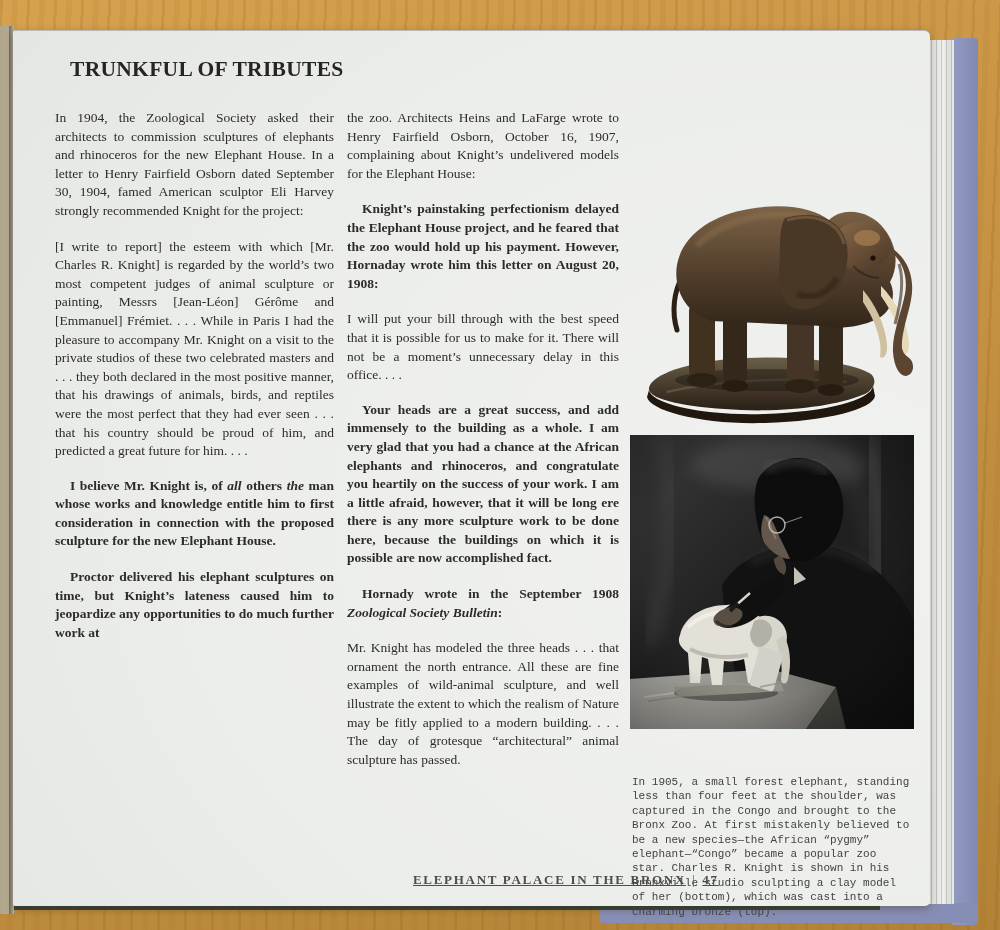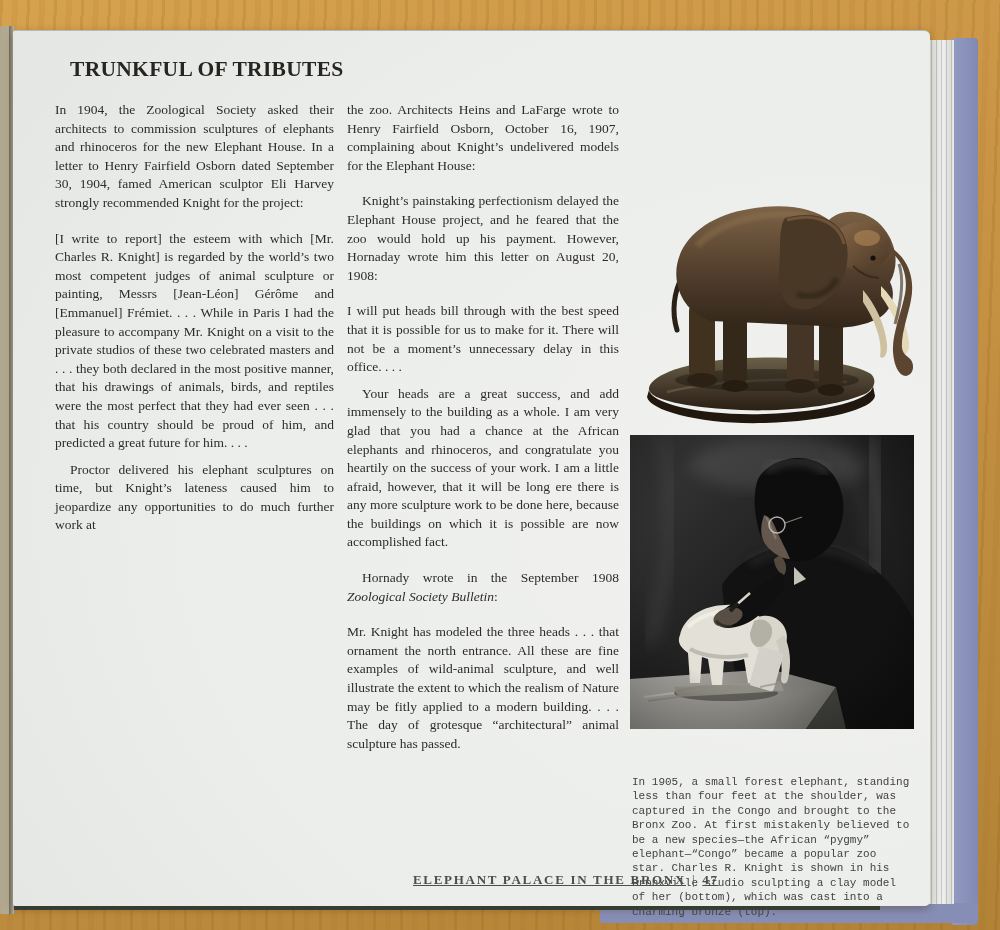--- a/index.html
+++ b/index.html
@@ -32,24 +32,24 @@
     background:radial-gradient(130% 110% at 88% 55%, #f1f2f0 0%, #ebedeb 55%, #e4e6e4 85%, #dbdddb 100%);
     border-top:1px solid #b9bab6;border-radius:2px 6px 5px 2px;
     box-shadow:0 3px 9px rgba(60,40,10,.35);}
 
   .page-title{position:absolute;left:42px;top:26px;font-size:21.5px;font-weight:700;
     letter-spacing:.3px;color:#272522;margin-left:15px;}
 
   .col{position:absolute;top:62px;}
   .col-left{left:42px;width:279px;}
   .col-mid{left:334px;width:272px;}
-  .col p{margin:8px 0 17px;font-size:13.5px;line-height:18.6px;color:#2e2c29;
+  .col p{margin:16px 0 17px;font-size:13.5px;line-height:18.6px;color:#2e2c29;
     text-align:justify;}
   .quote{margin-left:14px;margin-right:3px;}
-  .indent{text-indent:15px;}
+  .indent{text-indent:15px;font-weight:bold;}
   .no-gap{margin-bottom:0 !important;}
 
   .fig{position:absolute;}
   .fig-elephant{left:624px;top:123px;width:300px;height:272px;}
   .fig-photo{left:617px;top:404px;width:284px;height:294px;}
 
   .caption{position:absolute;left:619px;top:744px;width:278px;
     font-family:Liberation Mono, monospace;
     font-size:11px;line-height:14.4px;color:#434341;}
 
@@ -68,27 +68,28 @@
 <div class="left-page-edge"></div>
 <div class="gutter"></div>
 
 <div class="page">
 
   <div class="page-title">TRUNKFUL OF TRIBUTES</div>
 
   <div class="col col-left">
     <p>In 1904, the Zoological Society asked their architects to commission sculptures of elephants and rhinoceros for the new Elephant House. In a letter to Henry Fairfield Osborn dated September 30, 1904, famed American sculptor Eli Harvey strongly recommended Knight for the project:</p>
     <p class="quote no-gap">[I write to report] the esteem with which [Mr. Charles R. Knight] is regarded by the world’s two most competent judges of animal sculpture or painting, Messrs [Jean-Léon] Gérôme and [Emmanuel] Frémiet. . . . While in Paris I had the pleasure to accompany Mr. Knight on a visit to the private studios of these two celebrated masters and . . . they both declared in the most positive manner, that his drawings of animals, birds, and reptiles were the most perfect that they had ever seen . . . that his country should be proud of him, and predicted a great future for him. . . .</p>
+    <p class="quote indent"><span>I believe Mr. Knight is, of </span><i>all</i><span> others </span><i>the</i><span> man whose works and knowledge entitle him to first consideration in connection with the proposed sculpture for the new Elephant House.</span></p>
     <p class="indent">Proctor delivered his elephant sculptures on time, but Knight’s lateness caused him to jeopardize any opportunities to do much further work at</p>
   </div>
 
   <div class="col col-mid">
     <p>the zoo. Architects Heins and LaFarge wrote to Henry Fairfield Osborn, October 16, 1907, complaining about Knight’s undelivered models for the Elephant House:</p>
     <p class="indent">Knight’s painstaking perfectionism delayed the Elephant House project, and he feared that the zoo would hold up his payment. However, Hornaday wrote him this letter on August 20, 1908:</p>
-    <p class="quote no-gap">I will put heads bill through with the best speed that it is possible for us to make for it. There will not be a moment’s unnecessary delay in this office. . . .</p>
+    <p class="quote no-gap">I will put your bill through with the best speed that it is possible for us to make for it. There will not be a moment’s unnecessary delay in this office. . . .</p>
     <p class="quote indent">Your heads are a great success, and add immensely to the building as a whole. I am very glad that you had a chance at the African elephants and rhinoceros, and congratulate you heartily on the success of your work. I am a little afraid, however, that it will be long ere there is any more sculpture work to be done here, because the buildings on which it is possible are now accomplished fact.</p>
     <p class="indent"><span>Hornady wrote in the September 1908 </span><i>Zoological Society Bulletin</i><span>:</span></p>
     <p class="quote">Mr. Knight has modeled the three heads . . . that ornament the north entrance. All these are fine examples of wild-animal sculpture, and well illustrate the extent to which the realism of Nature may be fitly applied to a modern building. . . . The day of grotesque “architectural” animal sculpture has passed.</p>
   </div>
 
   <svg class="fig fig-elephant" viewBox="0 0 300 272">
     <defs>
       <linearGradient id="gBody" x1="0" y1="0" x2="0" y2="1">
         <stop offset="0" stop-color="#7d6347"></stop>
           <stop offset=".5" stop-color="#55412e"></stop>

